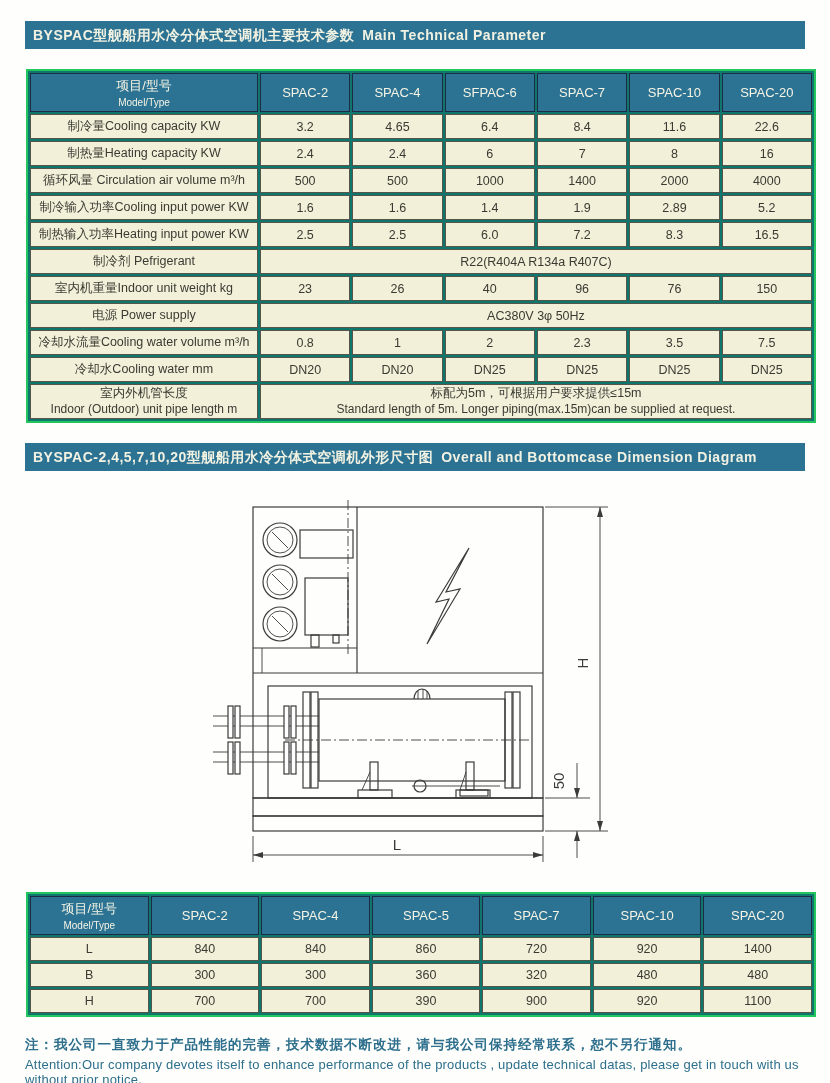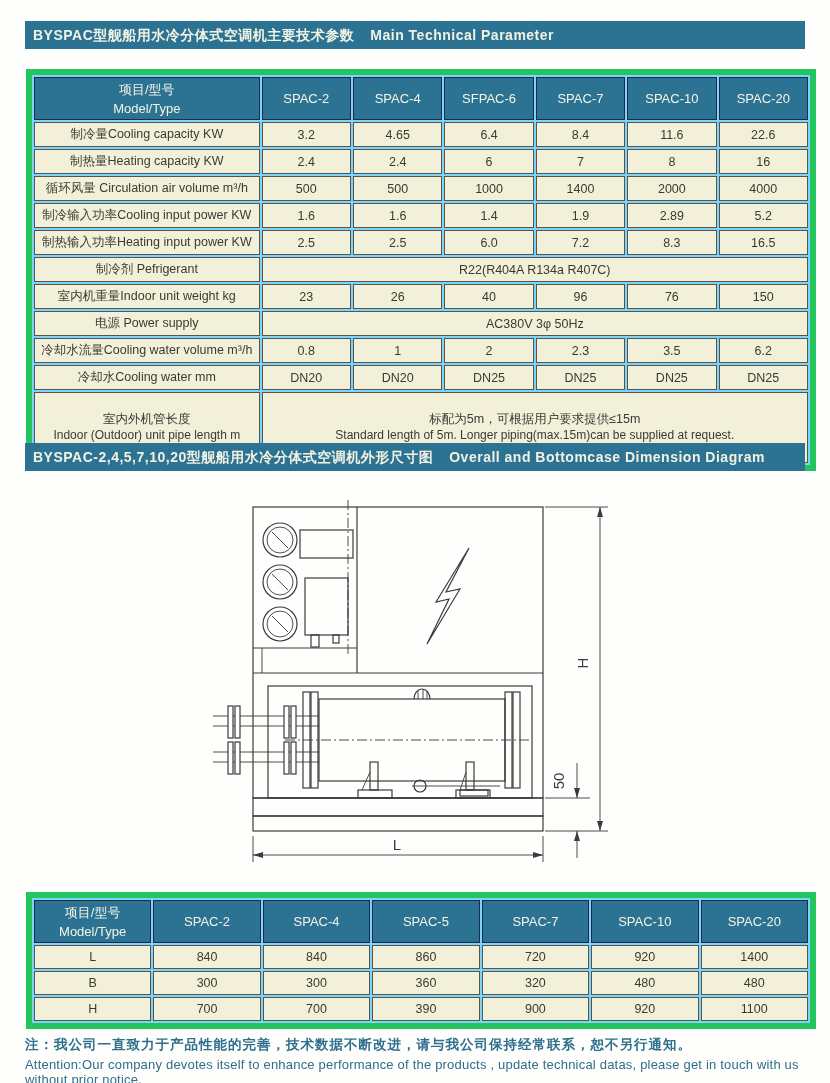--- a/index.html
+++ b/index.html
@@ -6,41 +6,41 @@
   .page {
     position:relative; width:830px; height:1083px; background:#fefefc;
     font-family:"Liberation Sans", sans-serif; color:#3c3c34; overflow:hidden;
   }
   
   .banner {
     position:absolute; left:25px; width:772px; height:28px; background:#2b7293;
     color:#f2f2e2; font-size:14px; font-weight:bold; line-height:28px;
     padding-left:8px; letter-spacing:0.5px; white-space:nowrap;
   }
-  .banner .en { margin-left:16px; font-weight:bold; }
+  .banner .en { margin-left:8px; font-weight:bold; }
   #banner1 { top:21px; }
   #banner2 { top:443px; }
 
   
   table.datatable {
     position:absolute; border-collapse:separate; border-spacing:2px;
-    background:#7dd3fc; border:6px solid #22c55e; table-layout:fixed;
+    background:#0f766e; border:2px solid #22c55e; table-layout:fixed;
   }
   #spec-table { left:26px; top:69px; width:790px; }
   #dim-table  { left:26px; top:892px; width:790px; }
   .datatable th {
     background:#2b7293; color:#f6f4e4; font-weight:normal;
     border:1px solid #1d2c44; font-size:13px; padding:3px 0; text-align:center;
   }
-  .datatable th .sub { display:block; font-size:13px; margin-top:2px; }
+  .datatable th .sub { display:block; font-size:10px; margin-top:2px; }
   .datatable td {
     background:#f3f0da; border:1px solid #55554a; font-size:12.5px;
     text-align:center; padding:3px 2px; height:16px; color:#3a3a32;
   }
-  .datatable td.two-line { padding:19px 2px; line-height:1.25; }
+  .datatable td.two-line { padding:1px 2px; line-height:1.25; }
   .datatable td .l2 { display:block; font-size:12px;text-align:center; }
 
   
   .diagram { position:absolute; left:205px; top:486px; width:425px; height:396px; }
   .diagram svg { width:100%; height:100%; }
   .diagram text { font-family:"Liberation Sans", sans-serif; font-size:15px; fill:#3b3b3b; }
   .ln   { stroke:#3b3b3b; stroke-width:1.2; fill:none; }
   .thin { stroke:#3b3b3b; stroke-width:0.9; fill:none; }
   .cl   { stroke:#3b3b3b; stroke-width:0.9; fill:none; stroke-dasharray:10 3 2 3; }
   .fillw{ stroke:#3b3b3b; stroke-width:1.2; fill:#ffffff; }
@@ -144,21 +144,21 @@
         <td>电源 Power supply</td>
         <td colspan="6">AC380V 3φ  50Hz</td>
       </tr>
       <tr>
         <td>冷却水流量Cooling water volume m³/h</td>
         <td>0.8</td>
         <td>1</td>
         <td>2</td>
         <td>2.3</td>
         <td>3.5</td>
-        <td>6.2</td>
+        <td>7.5</td>
       </tr>
       <tr>
         <td>冷却水Cooling water  mm</td>
         <td>DN20</td>
         <td>DN20</td>
         <td>DN25</td>
         <td>DN25</td>
         <td>DN25</td>
         <td>DN25</td>
       </tr>

